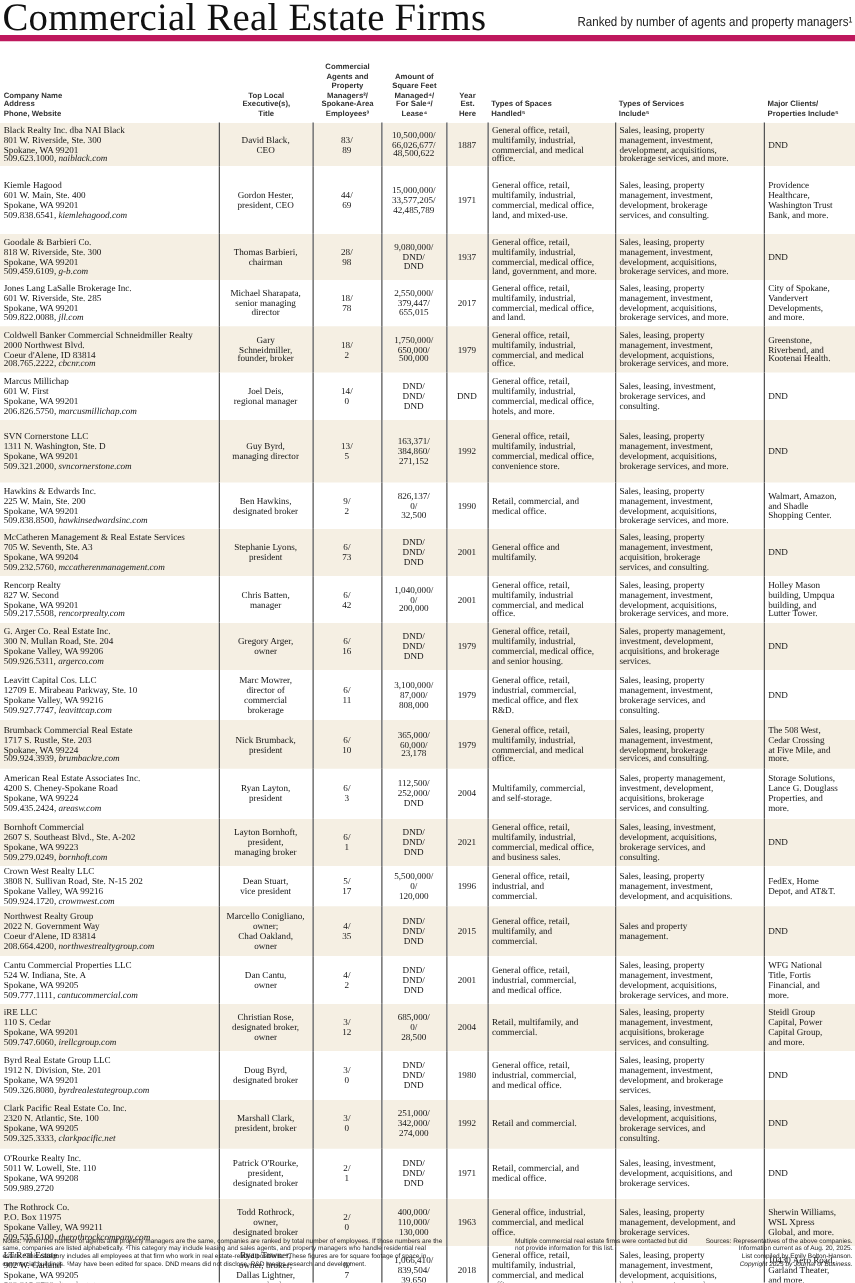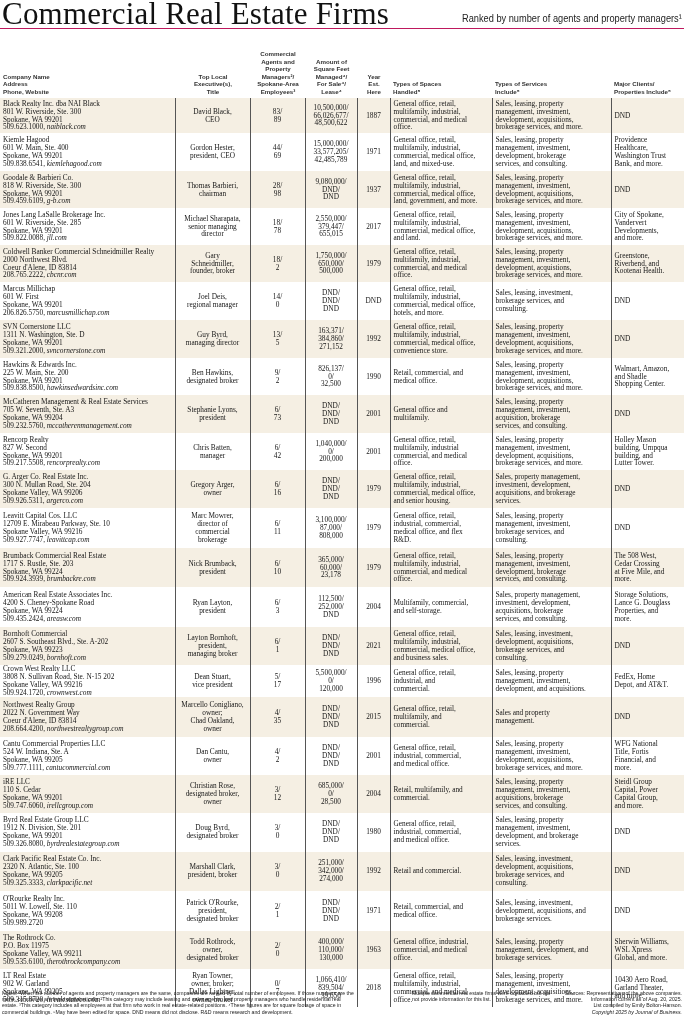--- a/index.html
+++ b/index.html
@@ -1,17 +1,17 @@
 <!DOCTYPE html>
 <html><head>
 <meta charset="utf-8">
 <style>
   html, body { margin:0; padding:0; background:#ffffff; }
   body { width:684px; height:1026px; overflow:hidden; position:relative; font-family:"DejaVu Serif", serif; color:#1a1a1a; }
-  .title-bar { position:absolute; left:0; top:0; width:684px; height:28px; border-bottom:1px solid #be185d; }
+  .title-bar { position:absolute; left:0; top:0; width:684px; height:28px; border-bottom:5px solid #be185d; }
   .title { position:absolute; left:2px; top:-4px; font-family:"Liberation Serif", serif; font-size:31px; letter-spacing:0.2px; white-space:nowrap; color:#111; }
   .subtitle { position:absolute; right:2px; top:12px; font-family:"Liberation Sans", sans-serif; font-size:10.5px; color:#222; white-space:nowrap; transform:scaleX(0.88); transform-origin:right center; }
   table { position:absolute; left:0; top:30px; width:684px; border-collapse:collapse; table-layout:fixed; }
   th { font-family:"Liberation Sans", sans-serif; font-weight:bold; font-size:6.2px; line-height:7.5px; color:#333; vertical-align:bottom; padding:0 2px 3px 3px; height:65px; }
   th.l { text-align:left; }
   th.c { text-align:center; }
   td { font-family:"Liberation Serif", serif; font-size:7.3px; line-height:7.9px; vertical-align:middle; padding:0 3px; color:#161616; overflow:hidden; }
   td.c { text-align:center; }
   td.l { text-align:left; }
   tr.odd td { background:#f5efe3; }
@@ -123,21 +123,21 @@
         <td class="l bl">
           <span class="line">Sales, leasing, property</span>
           <span class="line">management, investment,</span>
           <span class="line">development, acquisitions,</span>
           <span class="line">brokerage services, and more.</span>
         </td>
         <td class="l bl">
           <span class="line">DND</span>
         </td>
       </tr>
-      <tr class="even" style="height: 38px;">
+      <tr class="even" style="height: 54px;">
         <td class="l">
           <span class="line">Kiemle Hagood</span>
           <span class="line">601 W. Main, Ste. 400</span>
           <span class="line">Spokane, WA 99201</span>
           <span class="line"><span>509.838.6541, </span><span class="web">kiemlehagood.com</span></span>
         </td>
         <td class="c bl">
           <span class="line">Gordon Hester,</span>
           <span class="line">president, CEO</span>
         </td>
@@ -327,21 +327,21 @@
         </td>
         <td class="l bl">
           <span class="line">Sales, leasing, investment,</span>
           <span class="line">brokerage services, and</span>
           <span class="line">consulting.</span>
         </td>
         <td class="l bl">
           <span class="line">DND</span>
         </td>
       </tr>
-      <tr class="odd" style="height: 38px;">
+      <tr class="odd" style="height: 50px;">
         <td class="l">
           <span class="line">SVN Cornerstone LLC</span>
           <span class="line">1311 N. Washington, Ste. D</span>
           <span class="line">Spokane, WA 99201</span>
           <span class="line"><span>509.321.2000, </span><span class="web">svncornerstone.com</span></span>
         </td>
         <td class="c bl">
           <span class="line">Guy Byrd,</span>
           <span class="line">managing director</span>
         </td>

